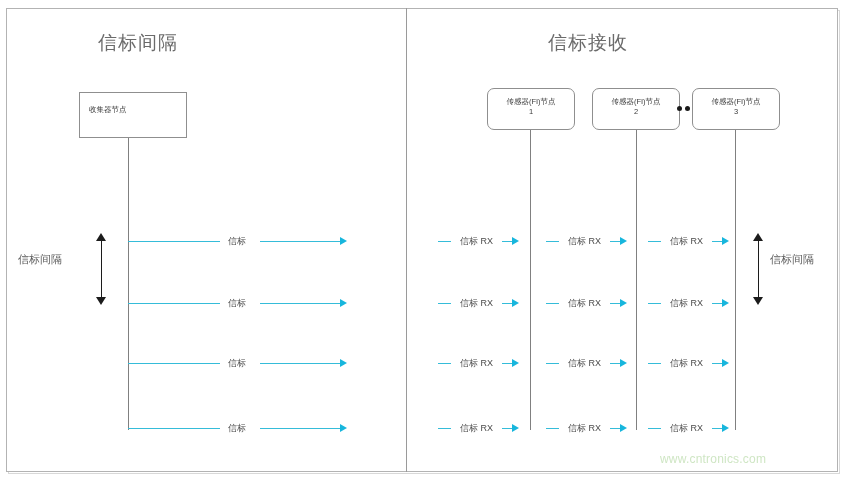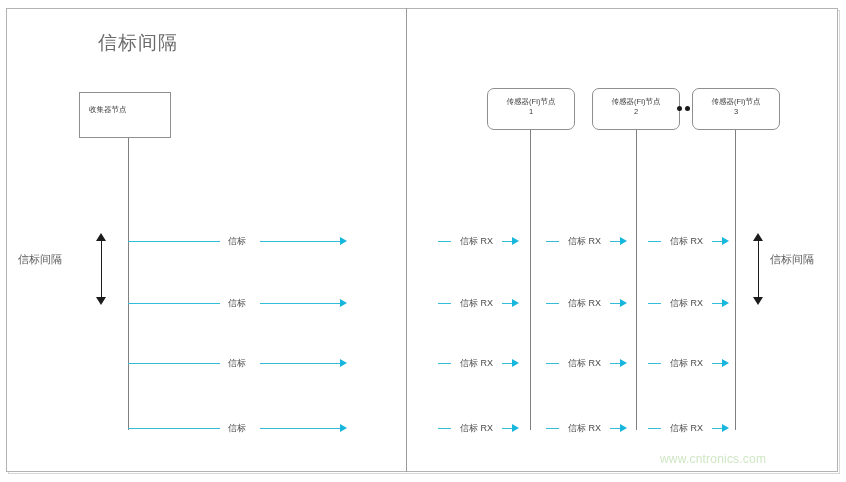--- a/index.html
+++ b/index.html
@@ -37,21 +37,21 @@
 
   
   .node-box{
     position:absolute;box-sizing:border-box;
     border:1px solid #8f8f8f;background:#fff;z-index:5;
   }
   .node-label{
     font-size:7.5px;color:#3a3a3a;line-height:1.35;white-space:nowrap;
   }
   #collector-node{
-    left:79px;top:92px;width:92px;height:46px;
+    left:79px;top:92px;width:108px;height:46px;
   }
   #collector-node .node-label{
     position:absolute;left:9px;top:12px;text-align:left;
   }
   .sensor-node{
     top:88px;width:88px;height:42px;border-radius:7px;
   }
   .sensor-node .node-label{
     position:absolute;left:0;right:0;top:8px;text-align:center;
   }
@@ -186,20 +186,21 @@
     <span class="arrow-head"></span>
   </div>
 
   <div class="interval" id="interval-left">
     <span class="cap up"></span>
     <span class="bar"></span>
     <span class="cap down"></span>
   </div>
   <div class="interval-label" id="interval-left-label">信标间隔</div>
 
+  <div class="panel-title" id="title-right">信标接收</div>
 
   <div class="node-box sensor-node" id="sensor-node-1">
     <span class="node-label">
       <span>传感器(FI)节点</span><br>
       <span>1</span>
     </span>
   </div>
 
   <div class="node-box sensor-node" id="sensor-node-2">
     <span class="node-label">

